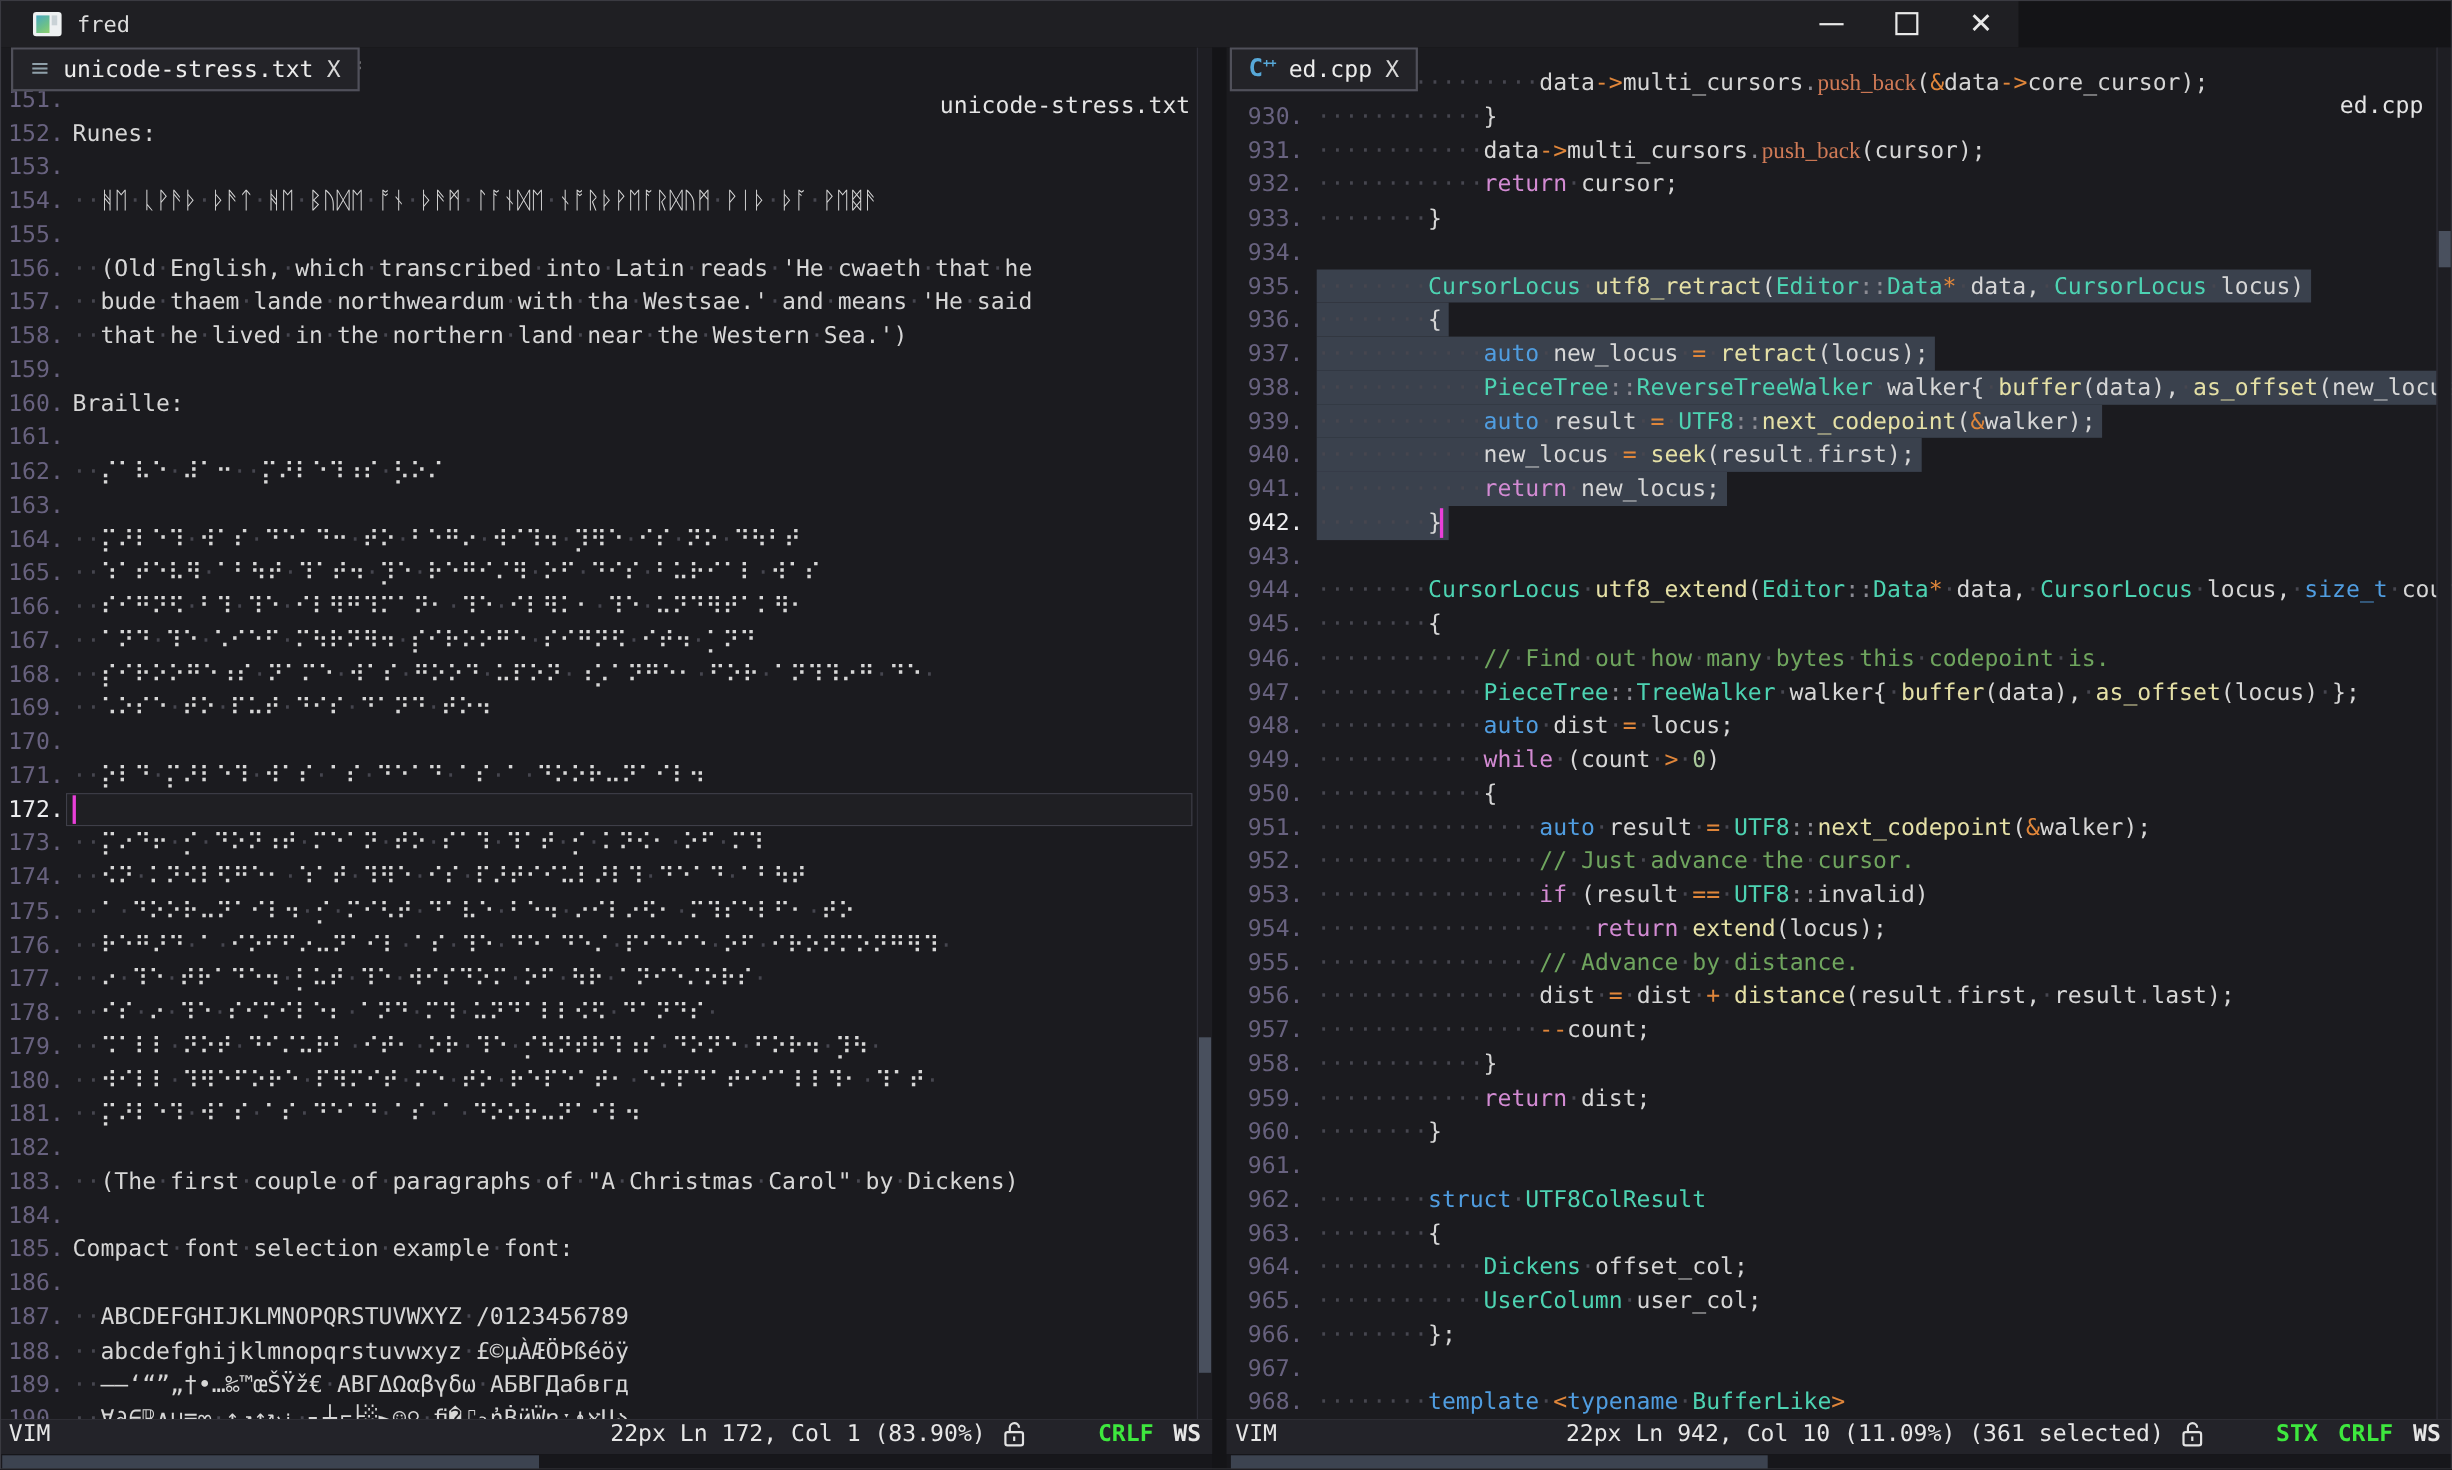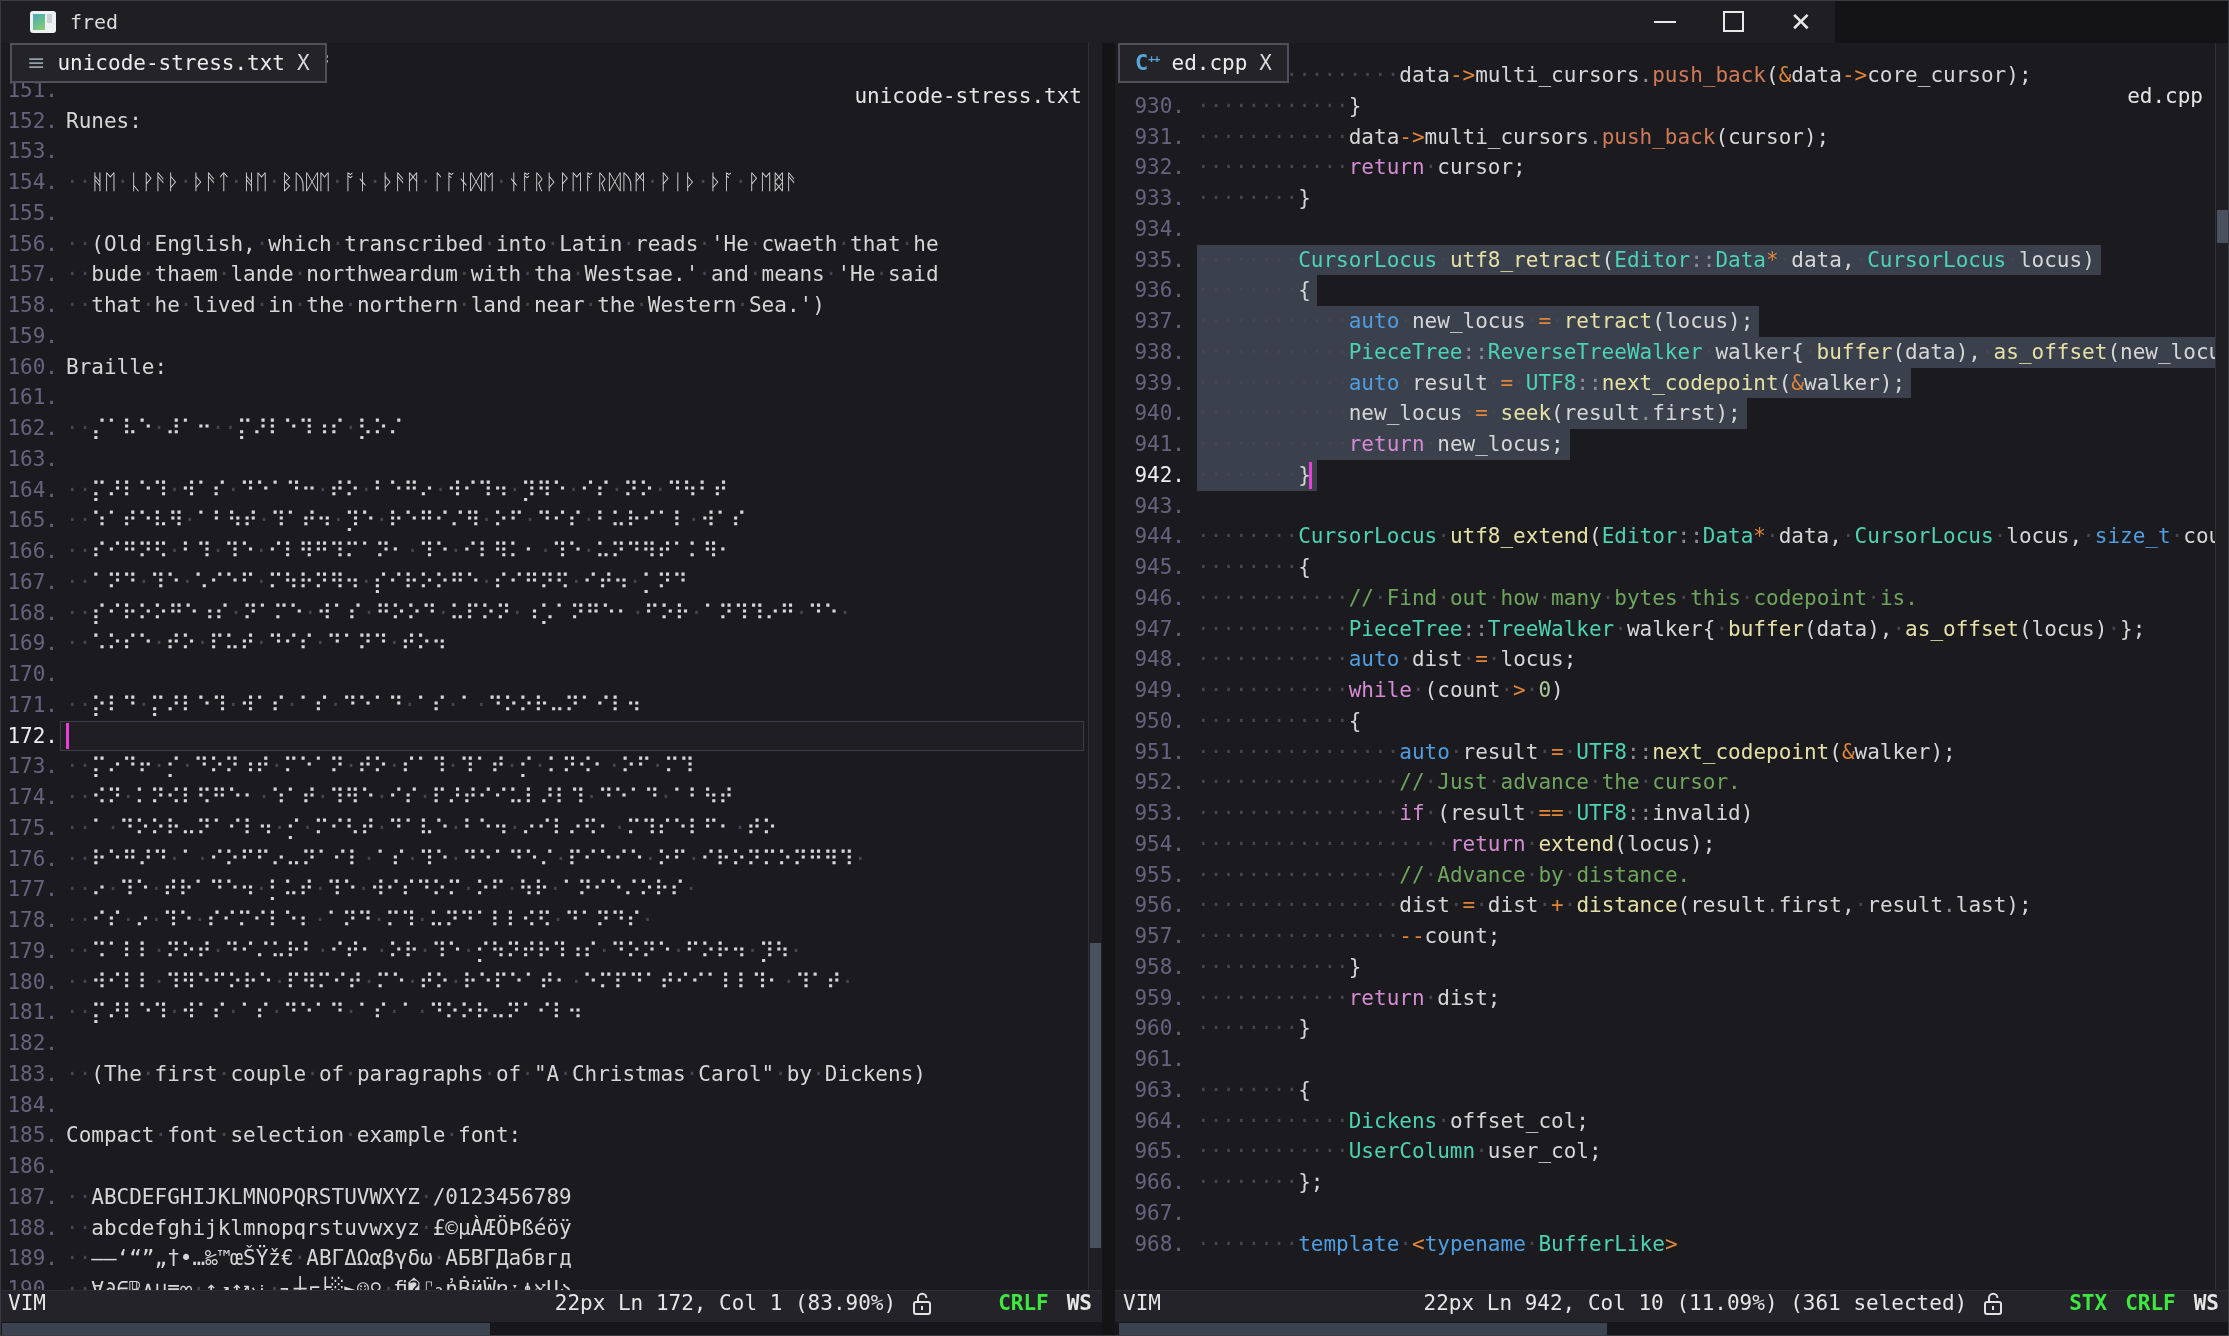--- a/index.html
+++ b/index.html
@@ -38,21 +38,21 @@
   .gut{flex:none;width:58px;text-align:right;color:var(--gutter);}
   .pane-right .gut{width:70px;}
   .gut.act{color:var(--gutter-act);}
   .txt{margin-left:8px;position:relative;white-space:pre;z-index:1;}
   .pane-right .txt{margin-left:12px;}
   .row.sel .txt{background:var(--sel);padding-right:6px;}
   .row.cur::after{content:'';position:absolute;left:60px;right:18px;top:0;bottom:0;border:1px solid #3f3f49;background:rgba(255,255,255,0.02);}
   .ws{color:var(--ws);}
   .c-w{color:var(--text);} .c-t{color:var(--teal);} .c-f{color:var(--yellow);}
   .c-k{color:var(--blue);} .c-c{color:var(--magenta);} .c-o{color:var(--orange);}
-  .c-m{color:var(--salmon);} .c-g{color:var(--comment);} .c-p{color:var(--punct);} .c-d{color:var(--num);}
+  .c-m{color:var(--salmon);font-family:Liberation Serif, serif;} .c-g{color:var(--comment);} .c-p{color:var(--punct);} .c-d{color:var(--num);}
   .caret{position:absolute;top:2px;bottom:2px;width:3px;background:var(--caret);z-index:3;}
 
   .fileoverlay{position:absolute;top:41px;font-size:21px;color:#e4e4e4;z-index:6;}
   .pane-left .fileoverlay{right:20px;}
   .pane-right .fileoverlay{right:26px;}
 
   
   .vscroll{position:absolute;top:0;bottom:0;right:0;width:14px;background:#1e1e23;border-left:1px solid #30303a;z-index:5;}
   .vthumb{position:absolute;left:1px;right:1px;background:var(--vthumb);}
   .pane-left .vthumb{top:900px;height:305px;}
@@ -181,20 +181,21 @@
       <div class="row"><span class="gut">952.</span><span class="txt"><span class="ws">················</span><span class="c-g">//</span><span class="ws">·</span><span class="c-g">Just</span><span class="ws">·</span><span class="c-g">advance</span><span class="ws">·</span><span class="c-g">the</span><span class="ws">·</span><span class="c-g">cursor.</span></span></div>
       <div class="row"><span class="gut">953.</span><span class="txt"><span class="ws">················</span><span class="c-c">if</span><span class="ws">·</span><span class="c-w">(result</span><span class="ws">·</span><span class="c-o">==</span><span class="ws">·</span><span class="c-t">UTF8</span><span class="c-p">::</span><span class="c-w">invalid)</span></span></div>
       <div class="row"><span class="gut">954.</span><span class="txt"><span class="ws">····················</span><span class="c-c">return</span><span class="ws">·</span><span class="c-f">extend</span><span class="c-w">(locus);</span></span></div>
       <div class="row"><span class="gut">955.</span><span class="txt"><span class="ws">················</span><span class="c-g">//</span><span class="ws">·</span><span class="c-g">Advance</span><span class="ws">·</span><span class="c-g">by</span><span class="ws">·</span><span class="c-g">distance.</span></span></div>
       <div class="row"><span class="gut">956.</span><span class="txt"><span class="ws">················</span><span class="c-w">dist</span><span class="ws">·</span><span class="c-o">=</span><span class="ws">·</span><span class="c-w">dist</span><span class="ws">·</span><span class="c-o">+</span><span class="ws">·</span><span class="c-f">distance</span><span class="c-w">(result</span><span class="c-p">.</span><span class="c-w">first,</span><span class="ws">·</span><span class="c-w">result</span><span class="c-p">.</span><span class="c-w">last);</span></span></div>
       <div class="row"><span class="gut">957.</span><span class="txt"><span class="ws">················</span><span class="c-o">--</span><span class="c-w">count;</span></span></div>
       <div class="row"><span class="gut">958.</span><span class="txt"><span class="ws">············</span><span class="c-w">}</span></span></div>
       <div class="row"><span class="gut">959.</span><span class="txt"><span class="ws">············</span><span class="c-c">return</span><span class="ws">·</span><span class="c-w">dist;</span></span></div>
       <div class="row"><span class="gut">960.</span><span class="txt"><span class="ws">········</span><span class="c-w">}</span></span></div>
       <div class="row"><span class="gut">961.</span><span class="txt"></span></div>
+      <div class="row"><span class="gut">962.</span><span class="txt"><span class="ws">········</span><span class="c-k">struct</span><span class="ws">·</span><span class="c-t">UTF8ColResult</span></span></div>
       <div class="row"><span class="gut">963.</span><span class="txt"><span class="ws">········</span><span class="c-w">{</span></span></div>
       <div class="row"><span class="gut">964.</span><span class="txt"><span class="ws">············</span><span class="c-t">Dickens</span><span class="ws">·</span><span class="c-w">offset_col;</span></span></div>
       <div class="row"><span class="gut">965.</span><span class="txt"><span class="ws">············</span><span class="c-t">UserColumn</span><span class="ws">·</span><span class="c-w">user_col;</span></span></div>
       <div class="row"><span class="gut">966.</span><span class="txt"><span class="ws">········</span><span class="c-w">};</span></span></div>
       <div class="row"><span class="gut">967.</span><span class="txt"></span></div>
       <div class="row"><span class="gut">968.</span><span class="txt"><span class="ws">········</span><span class="c-k">template</span><span class="ws">·</span><span class="c-o">&lt;</span><span class="c-k">typename</span><span class="ws">·</span><span class="c-t">BufferLike</span><span class="c-o">&gt;</span></span></div>
     </div>
   <div class="fileoverlay">ed.cpp</div>
   <div class="vscroll">
     <div class="vthumb"></div>

